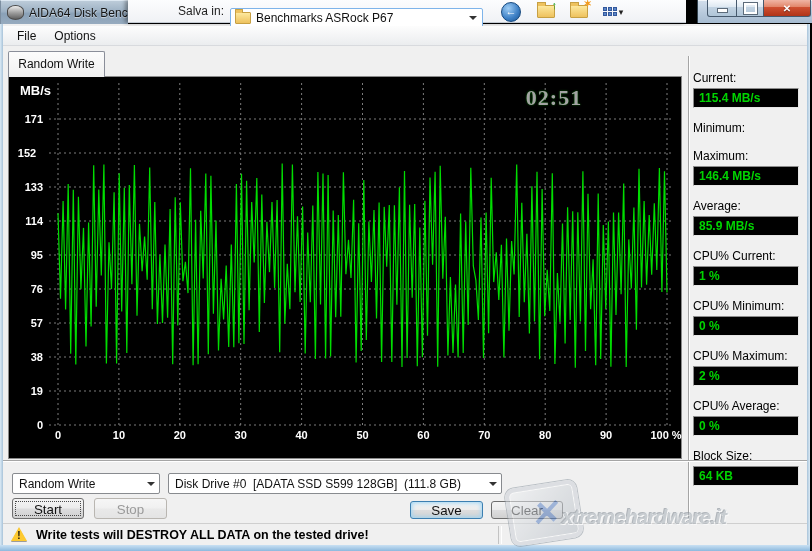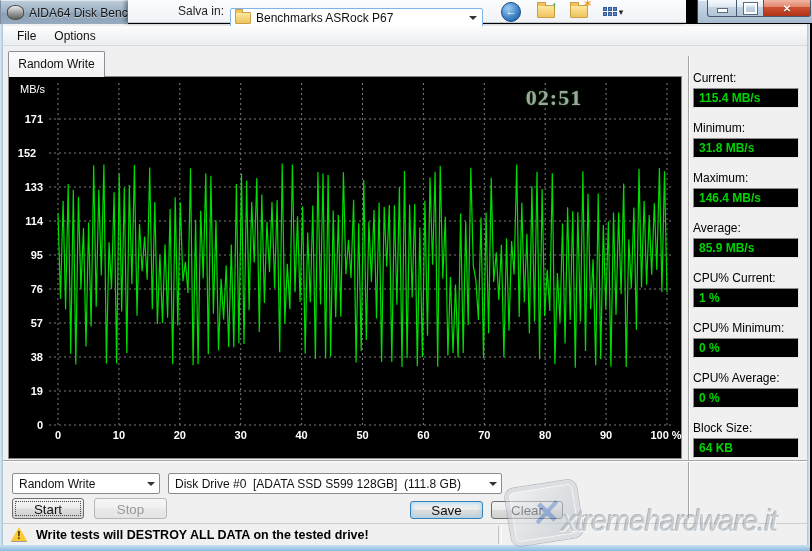--- a/index.html
+++ b/index.html
@@ -71,21 +71,21 @@
     display:flex;align-items:center;padding-left:5px;}
   .menu-item{padding:2px 9px;color:#111;}
 
   .tab{left:8px;top:51px;width:97px;height:26px;z-index:4;
     background:linear-gradient(#fcfcfc,#f0f0f0);border:1px solid #8a8e99;border-bottom:none;
     border-radius:2px 2px 0 0;text-align:center;line-height:24px;color:#111;}
 
   
   .chart{left:8px;top:76px;width:674px;height:383px;background:#000;border:1px solid #8a8a8a;z-index:3;}
   .chart svg{position:absolute;left:0;top:0;}
-  .y-unit{position:absolute;left:11px;top:6px;color:#fff;font-weight:normal;font-size:11px;}
+  .y-unit{position:absolute;left:11px;top:6px;color:#fff;font-weight:bold;font-size:13px;}
   .ytick{position:absolute;left:2px;width:32px;text-align:right;color:#fff;font-weight:bold;font-size:11px;height:13px;line-height:13px;}
   .xtick{position:absolute;width:44px;text-align:center;color:#fff;font-weight:bold;font-size:11px;top:352px;}
   .timer{position:absolute;left:500px;top:8px;width:90px;text-align:center;
     font-family:"Liberation Serif",serif;font-weight:bold;font-size:22px;letter-spacing:1px;
     color:#00e400;text-shadow:0 0 2px rgba(0,200,0,.6);}
 
   
   .v-sep{left:688px;top:56px;width:2px;height:462px;border-left:1px solid #a5a5a5;border-right:1px solid #fff;}
   .h-sep{left:3px;top:460px;width:804px;height:2px;border-top:1px solid #a5a5a5;border-bottom:1px solid #fff;}
 
@@ -125,21 +125,21 @@
   .warn-bang{position:absolute;left:0;top:3px;width:16px;text-align:center;font-weight:bold;font-size:10px;color:#111;}
   .warn-text{font-weight:bold;font-size:12.5px;color:#000;}
 
   
   .watermark{left:498px;top:478px;width:314px;height:73px;opacity:.55;z-index:60;pointer-events:none;}
   .wm-logo{position:absolute;left:10px;top:6px;width:64px;height:50px;transform:rotate(-9deg);
     background:linear-gradient(135deg,#eef0f2,#b5bcc4);border:4px solid #ccd1d7;border-radius:9px;
     box-shadow:0 0 0 1px #8f99a3,inset 0 0 0 1px #fff;
     display:flex;align-items:center;justify-content:center;}
   .wm-x{color:#5b82c4;font-size:34px;font-weight:bold;font-style:italic;line-height:1;}
-  .wm-text{position:absolute;left:64px;top:27px;font-size:29px;font-weight:normal;font-style:italic;
+  .wm-text{position:absolute;left:64px;top:27px;font-size:21px;font-weight:bold;font-style:italic;
     letter-spacing:-1px;color:#a9b1b9;white-space:nowrap;
     text-shadow:1px 1px 0 #fff,-1px -1px 0 #7e8790,1px -1px 0 #e8ecef,-1px 1px 0 #e8ecef;}
 </style>
 </head>
 <body>
 
 <div class="screen">
 
   <div class="abs aida-win-bg"></div>
   <div class="abs win-left-edge"></div>
@@ -258,37 +258,40 @@
   <div class="abs v-sep"></div>
   <div class="abs h-sep"></div>
 
   <div class="abs stats" id="stats-panel">
       <div class="stat-group">
         <div class="stat-label">Current:</div>
         <div class="stat-value">115.4 MB/s</div>
       </div>
       <div class="stat-group">
         <div class="stat-label">Minimum:</div>
-        <div class="stat-value">31.8 MB/s</div>
       </div>
       <div class="stat-group">
         <div class="stat-label">Maximum:</div>
         <div class="stat-value">146.4 MB/s</div>
       </div>
       <div class="stat-group">
         <div class="stat-label">Average:</div>
         <div class="stat-value">85.9 MB/s</div>
       </div>
       <div class="stat-group">
         <div class="stat-label">CPU% Current:</div>
         <div class="stat-value">1 %</div>
       </div>
       <div class="stat-group">
         <div class="stat-label">CPU% Minimum:</div>
         <div class="stat-value">0 %</div>
+      </div>
+      <div class="stat-group">
+        <div class="stat-label">CPU% Maximum:</div>
+        <div class="stat-value">2 %</div>
       </div>
       <div class="stat-group">
         <div class="stat-label">CPU% Average:</div>
         <div class="stat-value">0 %</div>
       </div>
       <div class="stat-group">
         <div class="stat-label">Block Size:</div>
         <div class="stat-value">64 KB</div>
       </div>
     </div>

